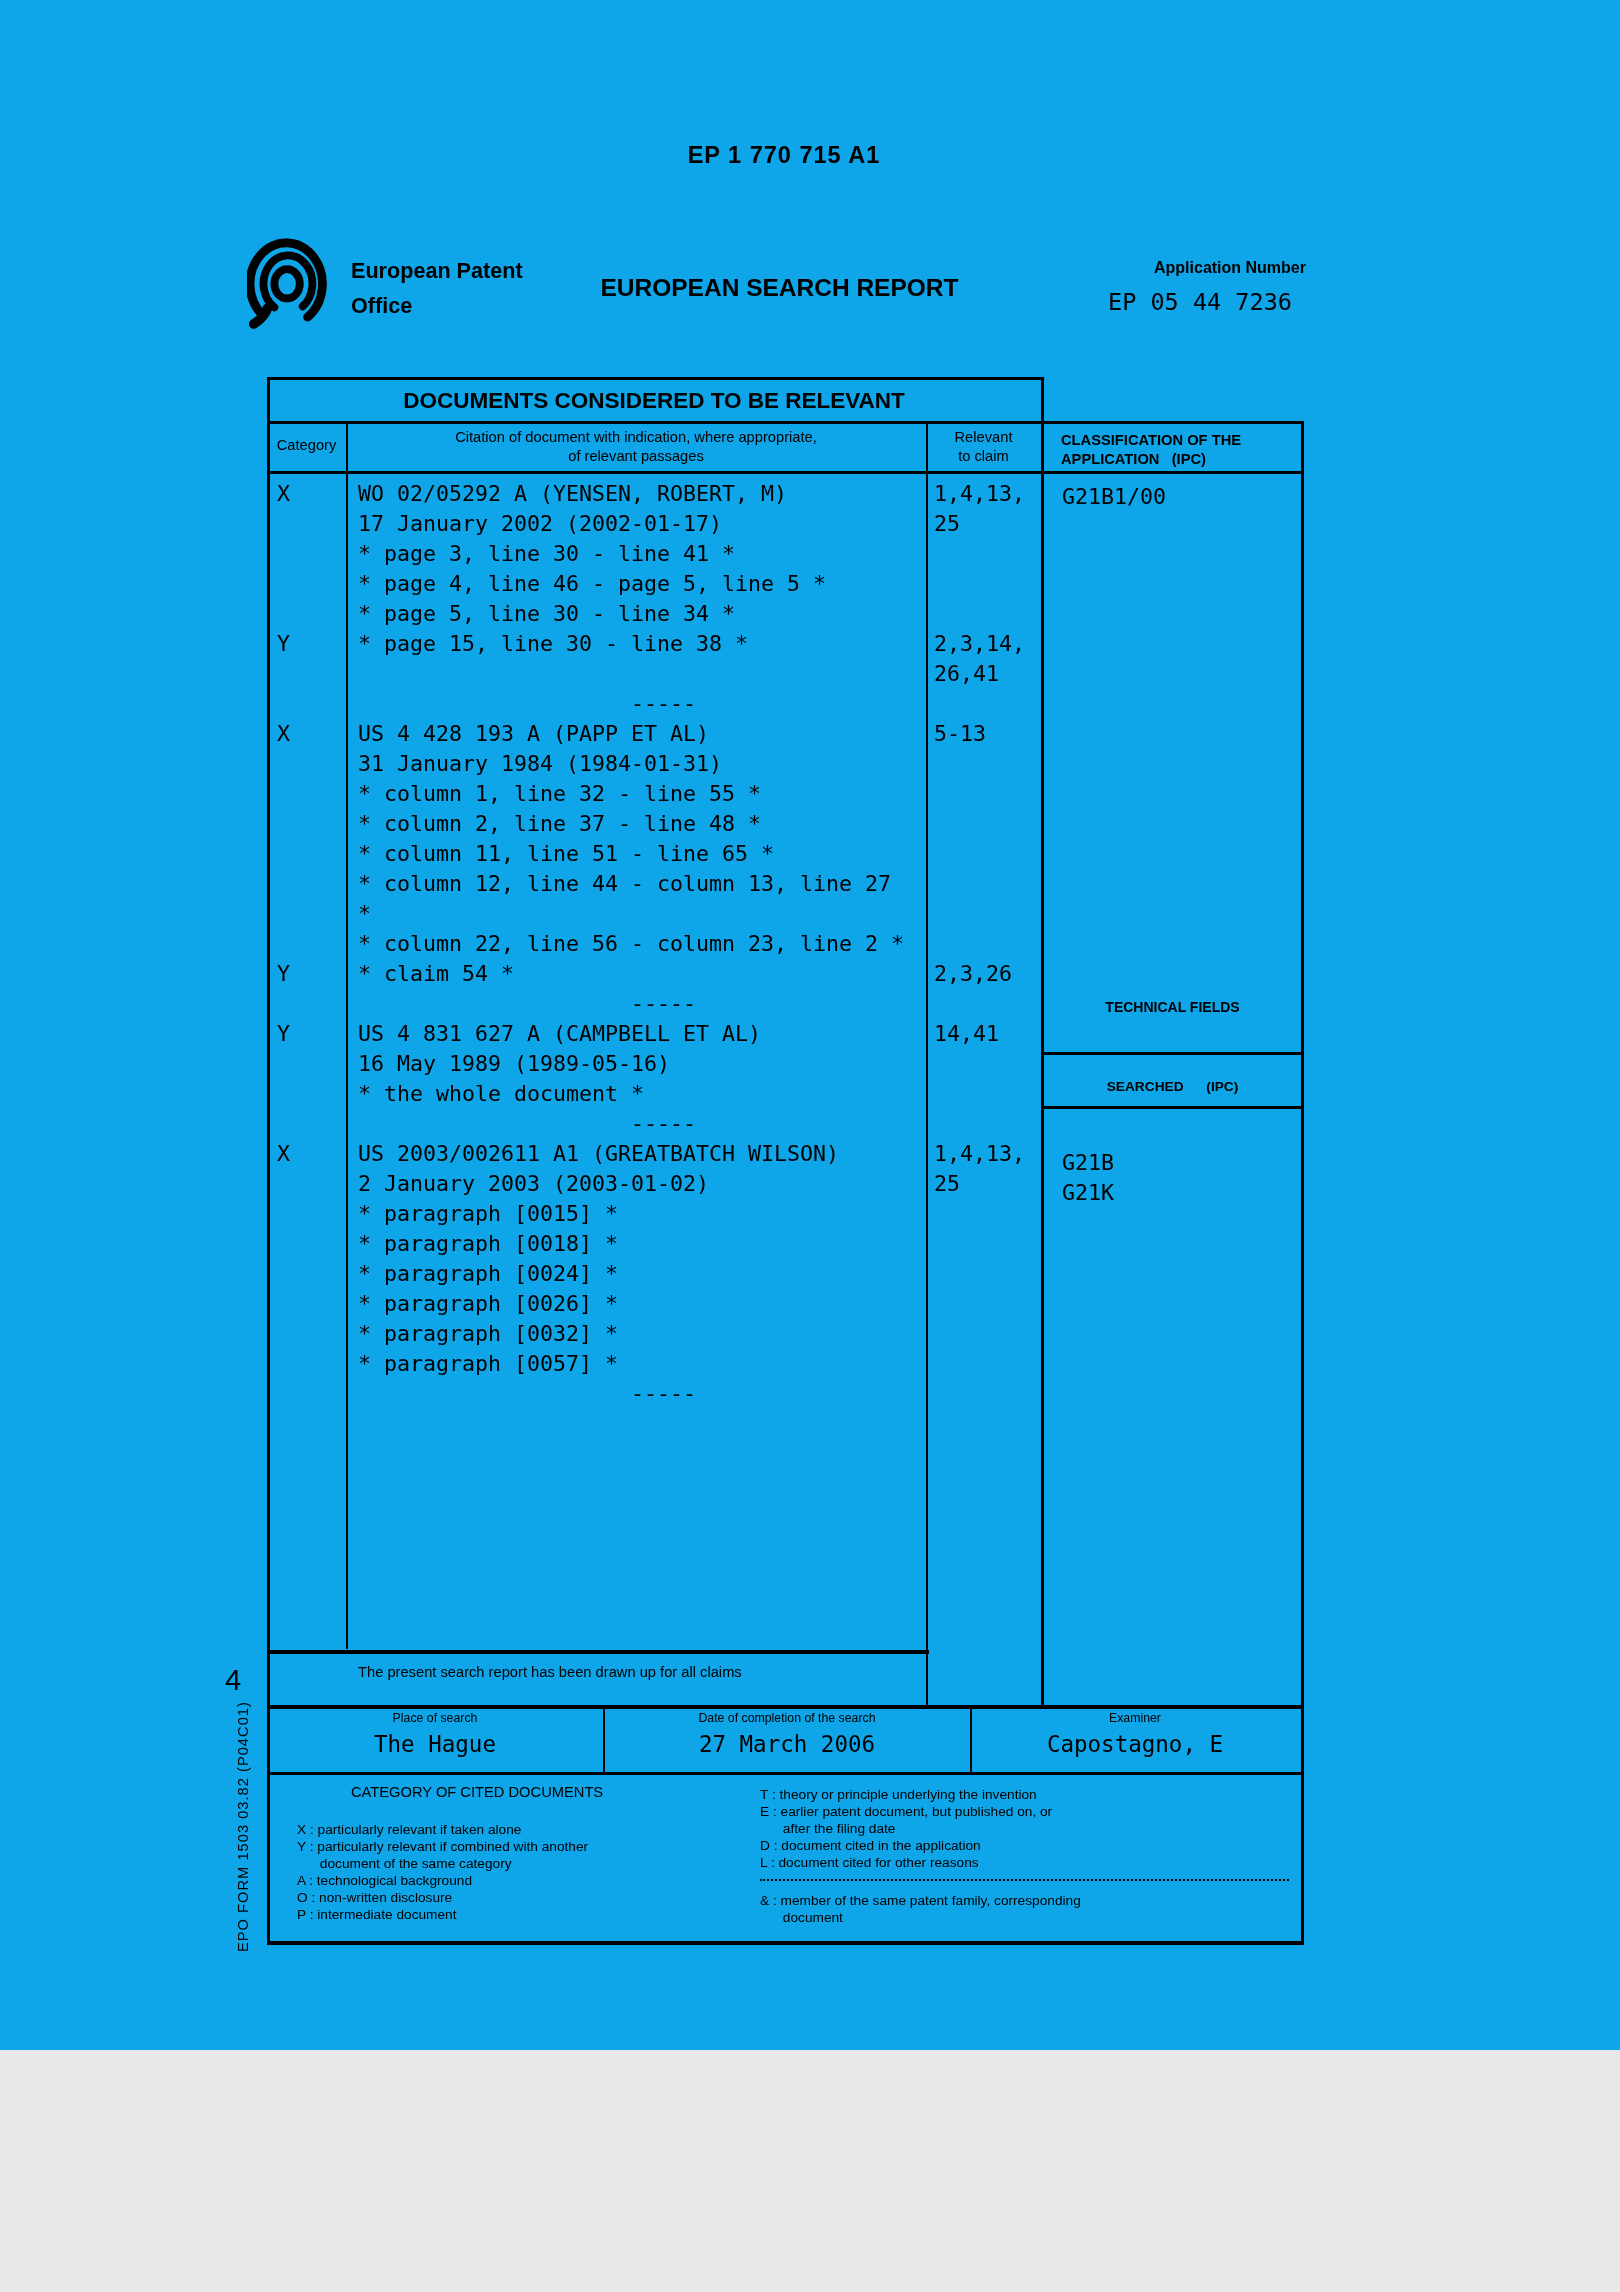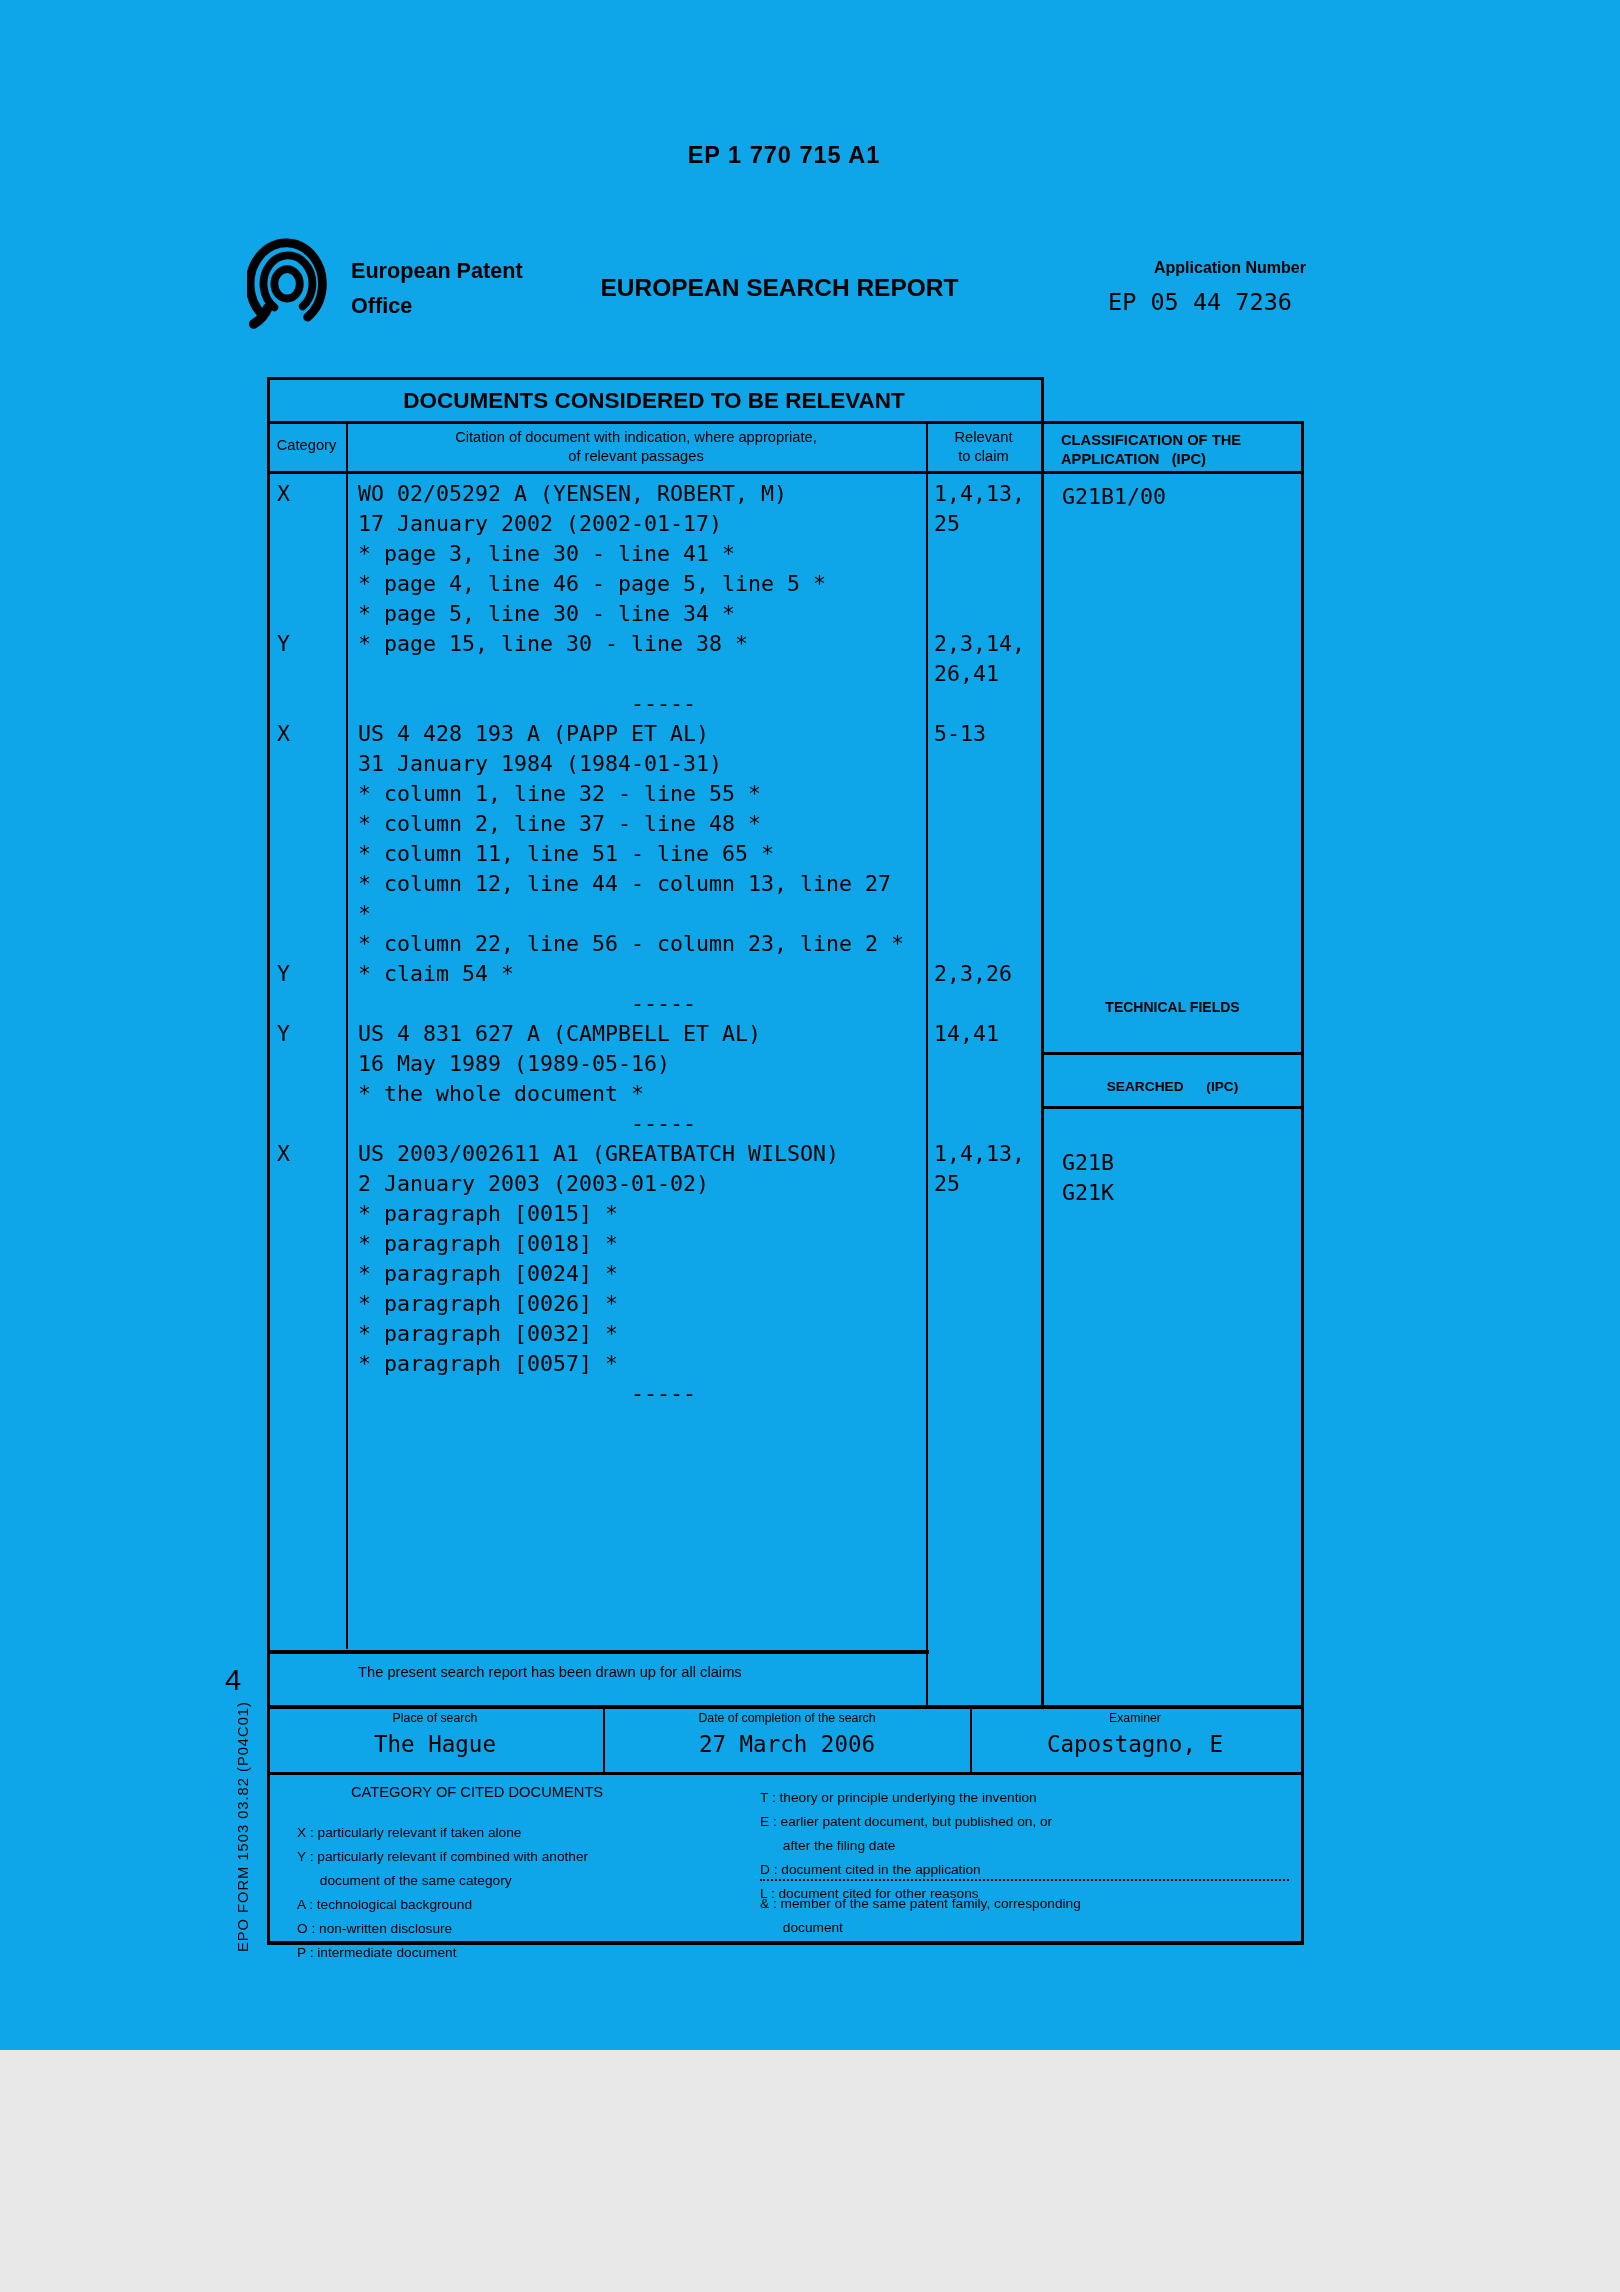--- a/index.html
+++ b/index.html
@@ -19,21 +19,21 @@
   pre.col{
     margin:0;
     font-family:"DejaVu Sans Mono", monospace;
     font-size:21.6px;
     line-height:30px;
     white-space:pre;
   }
   .legend-block{
     white-space:pre;
     font-size:13.7px;
-    line-height:24px;
+    line-height:17px;
   }
   .small-label{font-size:12.3px;}
   .vtext{
     transform:rotate(-90deg);
     transform-origin:0 0;
     white-space:nowrap;
     font-size:14.7px;
     letter-spacing:1px;
   }
 </style>

